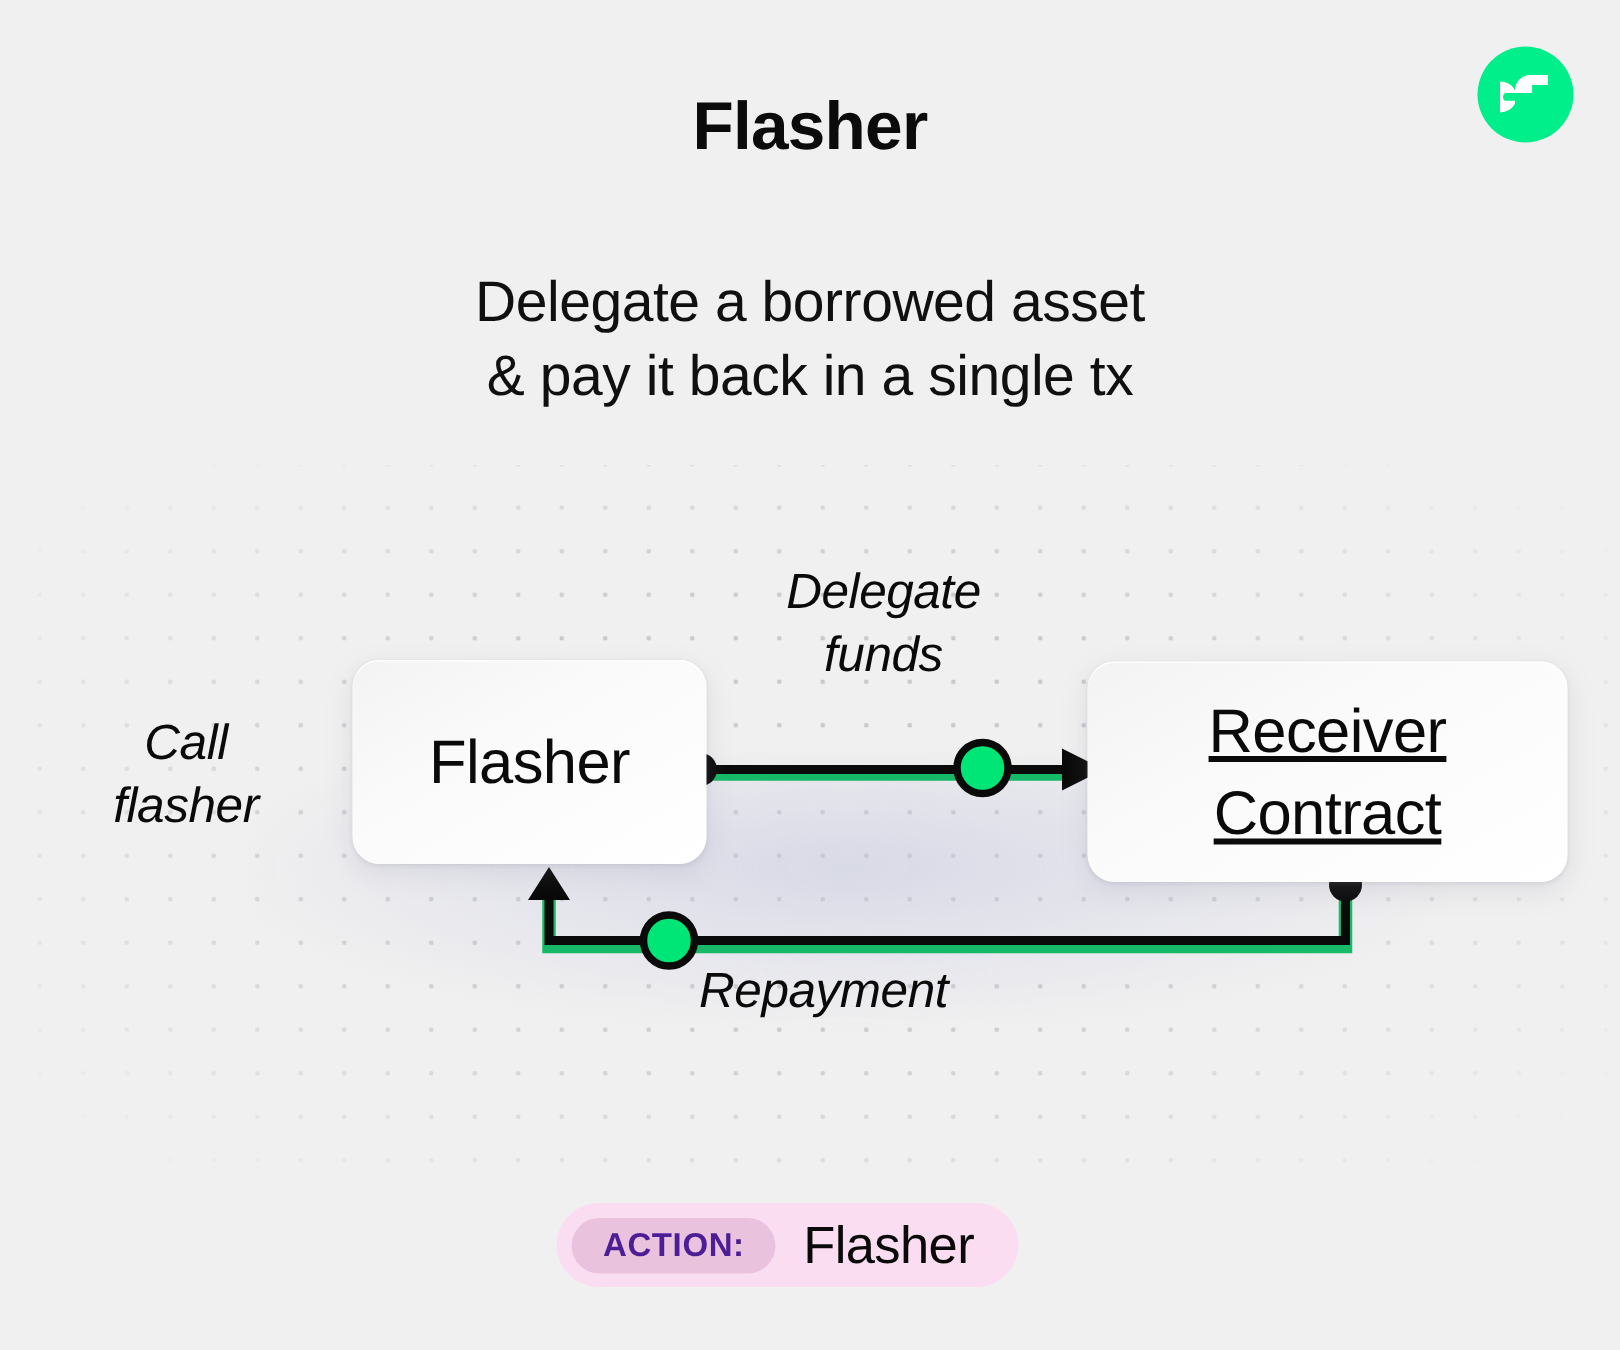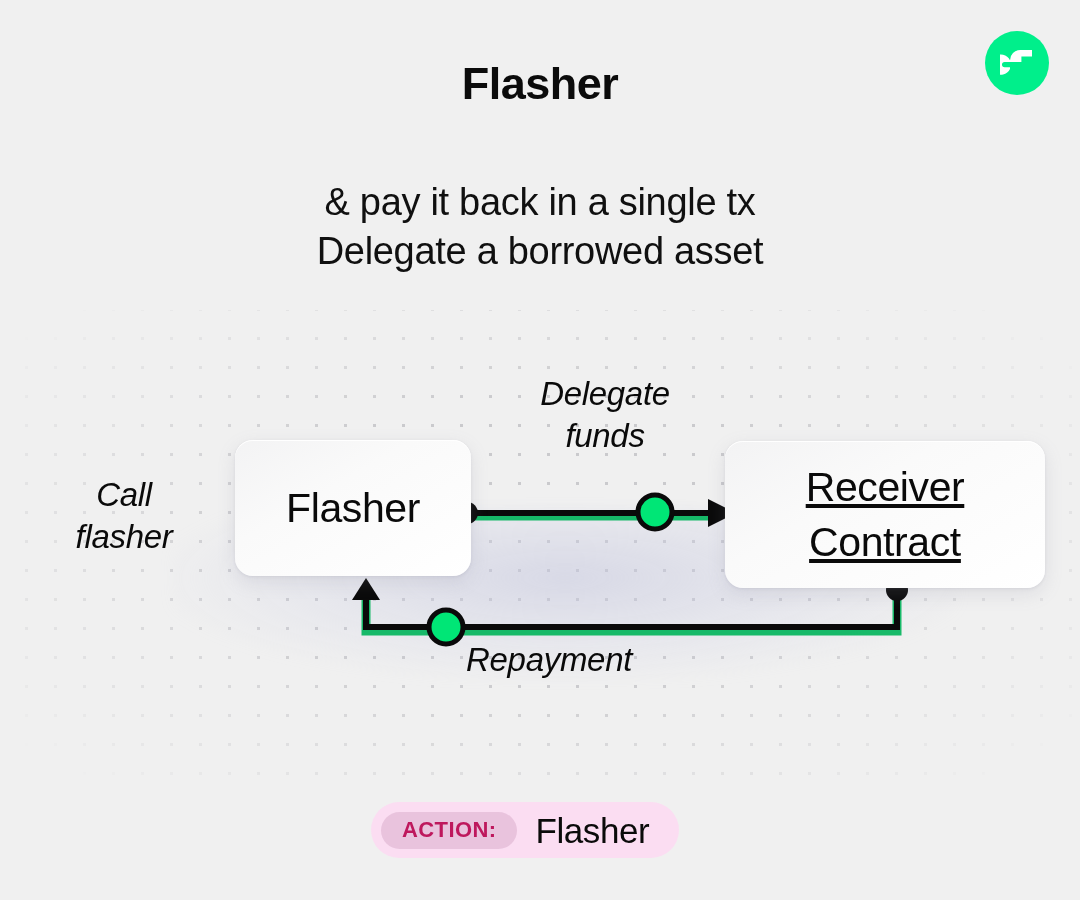--- a/index.html
+++ b/index.html
@@ -133,21 +133,21 @@
     text-align: center;
     letter-spacing: -0.3px;
     white-space: pre-line;
   }
   #label-call-flasher {
     left: 24px;
     top: 474px;
     width: 200px;
   }
   #label-delegate-funds {
-    left: 492px;
+    left: 476px;
     top: 373px;
     width: 226px;
   }
   #label-repayment {
     left: 466px;
     top: 639px;
     width: 270px;
     text-align: left;
   }
 
@@ -168,21 +168,21 @@
     height: 56px;
     padding: 0 30px 0 10px;
     background: #fbddf2;
     border-radius: 28px;
     display: flex;
     align-items: center;
     gap: 18px;
   }
   .action-tag {
     background: #e9c3dd;
-    color: #be185d;
+    color: #4c1d95;
     border-radius: 20px;
     font-size: 22px;
     font-weight: bold;
     letter-spacing: 0.4px;
     padding: 7px 21px 8px;
     line-height: 1;
   }
   .action-value {
     font-size: 35px;
     color: #0a0a0a;
@@ -197,22 +197,22 @@
   <span>
     <svg width="34" height="34" viewBox="0 0 34 34" aria-hidden="true">
       <path d="M32 4 H20.2 A10.2 10.2 0 0 0 10 14.2 V16 H4.6 A2.6 2.6 0 1 0 4.6 21.2 H10 V23 A10.2 10.2 0 1 1 10 14.2 V16 H21.4 V10.6 H32 Z" fill="#ffffff"></path>
       <rect x="16" y="16" width="5.4" height="5.4" fill="#00ef8b"></rect>
     </svg>
   </span>
 </div>
 
 <div class="page-title">Flasher</div>
 <div class="subtitle">
+  <span class="subtitle-line">Delegate a borrowed asset</span>
   <span class="subtitle-line">&amp; pay it back in a single tx</span>
-  <span class="subtitle-line">Delegate a borrowed asset</span>
 </div>
 
 <div class="stage">
   <div class="dot-grid"></div>
   <div class="stage-glow"></div>
 </div>
 
 <svg class="connectors" viewBox="0 0 1080 900">
 
   <g>

